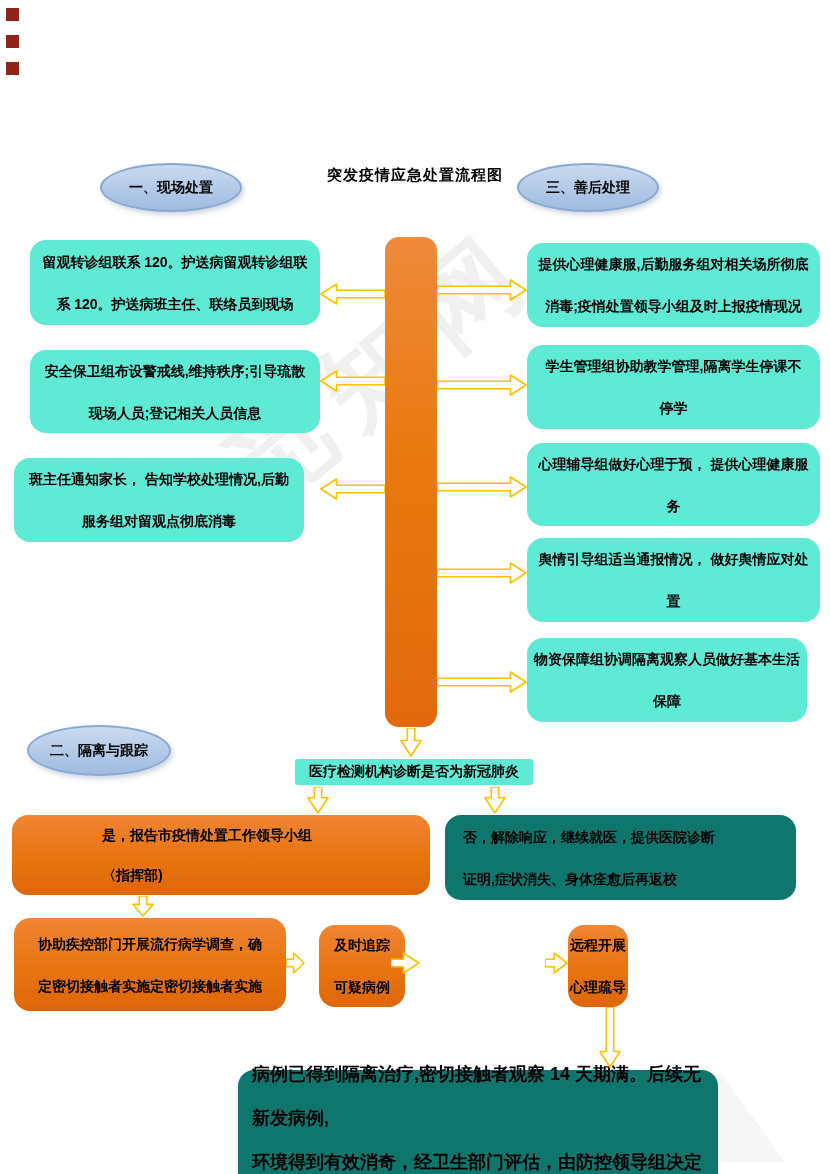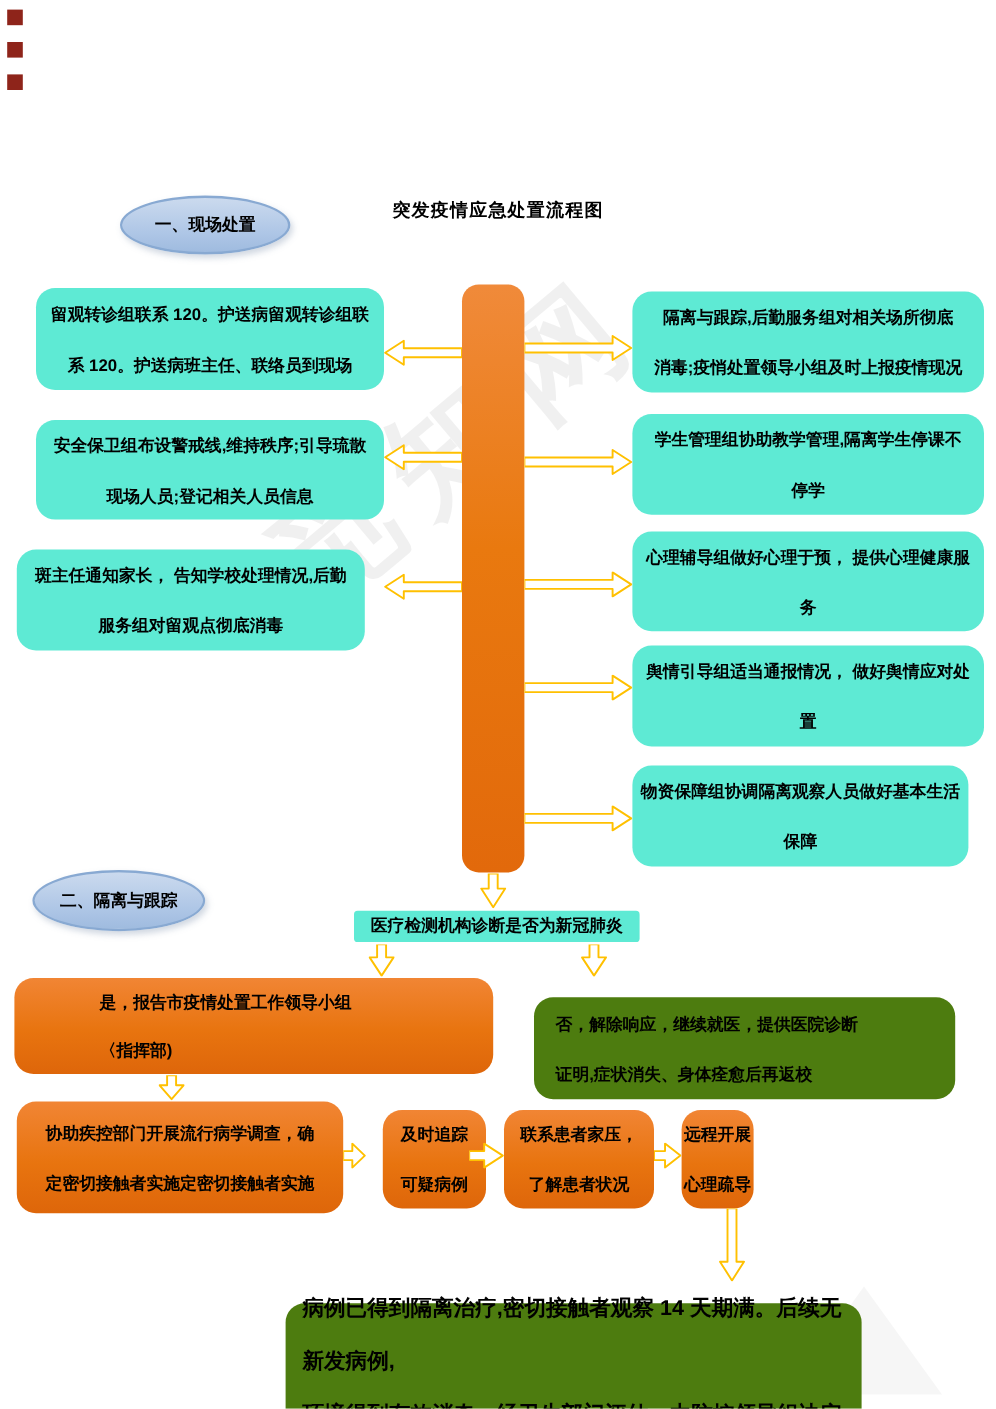--- a/index.html
+++ b/index.html
@@ -23,21 +23,21 @@
     position:absolute;left:385px;top:237px;width:52px;height:490px;border-radius:14px;
     background:linear-gradient(180deg,#F08A3A 0%,#E9790F 45%,#E2690B 100%);
   }
   .box{
     position:absolute;display:flex;align-items:center;justify-content:center;
     text-align:center;white-space:pre-line;font-size:14px;font-weight:600;
     line-height:42px;border-radius:16px;
   }
   .yellow{background:#5eead4;}
   .orange{background:linear-gradient(180deg,#F18534 0%,#E8740F 55%,#DE660A 100%);}
-  .green{background:#4d7c0f;margin-top:16px;}
+  .green{background:#0f766e;}
   .decision{
     line-height:normal;border-radius:3px;font-size:14px;
   }
   .left-align{justify-content:flex-start;text-align:left;}
   .arrow{position:absolute;font-size:0;line-height:0;}
   .arrow svg{display:block;}
   .watermark{
     position:absolute;left:200px;top:300px;font-size:100px;font-weight:700;
     color:#000;opacity:0.055;transform:rotate(-40deg);letter-spacing:22px;
     white-space:nowrap;pointer-events:none;
@@ -56,55 +56,54 @@
   <div class="corner-mark" style="top:8px"></div>
   <div class="corner-mark" style="top:35px"></div>
   <div class="corner-mark" style="top:62px"></div>
 
   <div class="watermark">觅知网</div>
   <div class="watermark-tri"></div>
 
   <div class="title">突发疫情应急处置流程图</div>
 
   <div class="ellipse" style="left:100px;top:163px;width:138px;height:45px">一、现场处置</div>
+  <div class="ellipse" style="left:517px;top:163px;width:138px;height:45px">三、善后处理</div>
   <div class="ellipse" style="left:27px;top:725px;width:140px;height:47px">二、隔离与跟踪</div>
 
   <div class="bar"></div>
 
   <div class="box yellow" style="left:30px;top:240px;width:290px;height:85px">留观转诊组联系 120。护送病留观转诊组联
 系 120。护送病班主任、联络员到现场</div>
   <div class="box yellow" style="left:30px;top:350px;width:290px;height:83px">安全保卫组布设警戒线,维持秩序;引导琉散
 现场人员;登记相关人员信息</div>
   <div class="box yellow" style="left:14px;top:458px;width:290px;height:84px">斑主任通知家长， 告知学校处理情况,后勤
 服务组对留观点彻底消毒</div>
 
-  <div class="box yellow" style="left:527px;top:243px;width:293px;height:84px">隔离与跟踪,后勤服务组对相关场所彻底
+  <div class="box yellow" style="left:527px;top:243px;width:293px;height:84px">提供心理健康服,后勤服务组对相关场所彻底
 消毒;疫悄处置领导小组及时上报疫情现况</div>
   <div class="box yellow" style="left:527px;top:345px;width:293px;height:84px">学生管理组协助教学管理,隔离学生停课不
 停学</div>
   <div class="box yellow" style="left:527px;top:443px;width:293px;height:83px">心理辅导组做好心理于预， 提供心理健康服
 务</div>
   <div class="box yellow" style="left:527px;top:538px;width:293px;height:84px">舆情引导组适当通报情况， 做好舆情应对处
 置</div>
   <div class="box yellow" style="left:527px;top:638px;width:280px;height:84px">物资保障组协调隔离观察人员做好基本生活
 保障</div>
 
   <div class="box yellow decision" style="left:295px;top:759px;width:238px;height:26px">医疗检测机构诊断是否为新冠肺炎</div>
 
-  <div class="box orange left-align" style="left:12px;top:815px;width:328px;height:80px;padding-left:71px;line-height:40px">是，报告市疫情处置工作领导小组
+  <div class="box orange left-align" style="left:12px;top:815px;width:328px;height:80px;padding-left:90px;line-height:40px">是，报告市疫情处置工作领导小组
 〈指挥部)</div>
   <div class="box green left-align" style="left:445px;top:815px;width:315px;height:85px;padding:0 18px">否，解除响应，继续就医，提供医院诊断
 证明,症状消失、身体痊愈后再返校</div>
 
   <div class="box orange" style="left:14px;top:918px;width:272px;height:93px">协助疾控部门开展流行病学调查，确
 定密切接触者实施定密切接触者实施</div>
   <div class="box orange" style="left:319px;top:925px;width:86px;height:82px">及时追踪
 可疑病例</div>
-  <div class="box orange" style="left:420px;top:925px;width:125px;height:82px">联系患者家压，
-了解患者状况</div>
   <div class="box orange" style="left:568px;top:925px;width:60px;height:82px">远程开展
 心理疏导</div>
 
   <div class="box green left-align" style="left:238px;top:1070px;width:452px;height:107px;padding:16px 14px;font-size:18px;line-height:44px">病例已得到隔离治疗,密切接触者观察 14 天期满。后续无新发病例,
 环境得到有效消奇，经卫生部门评估，由防控领导组决定解除响应</div>
 
   <div class="arrow" style="left:320px;top:283px;width:65px;height:22px">
       <svg width="65" height="22">
         <polygon points="65,7.26 16.5,7.26 16.5,1 1,11 16.5,21 16.5,14.74 65,14.74" fill="#fff" stroke="#FFC000" stroke-width="1.6" stroke-linejoin="round"></polygon>
       </svg>

